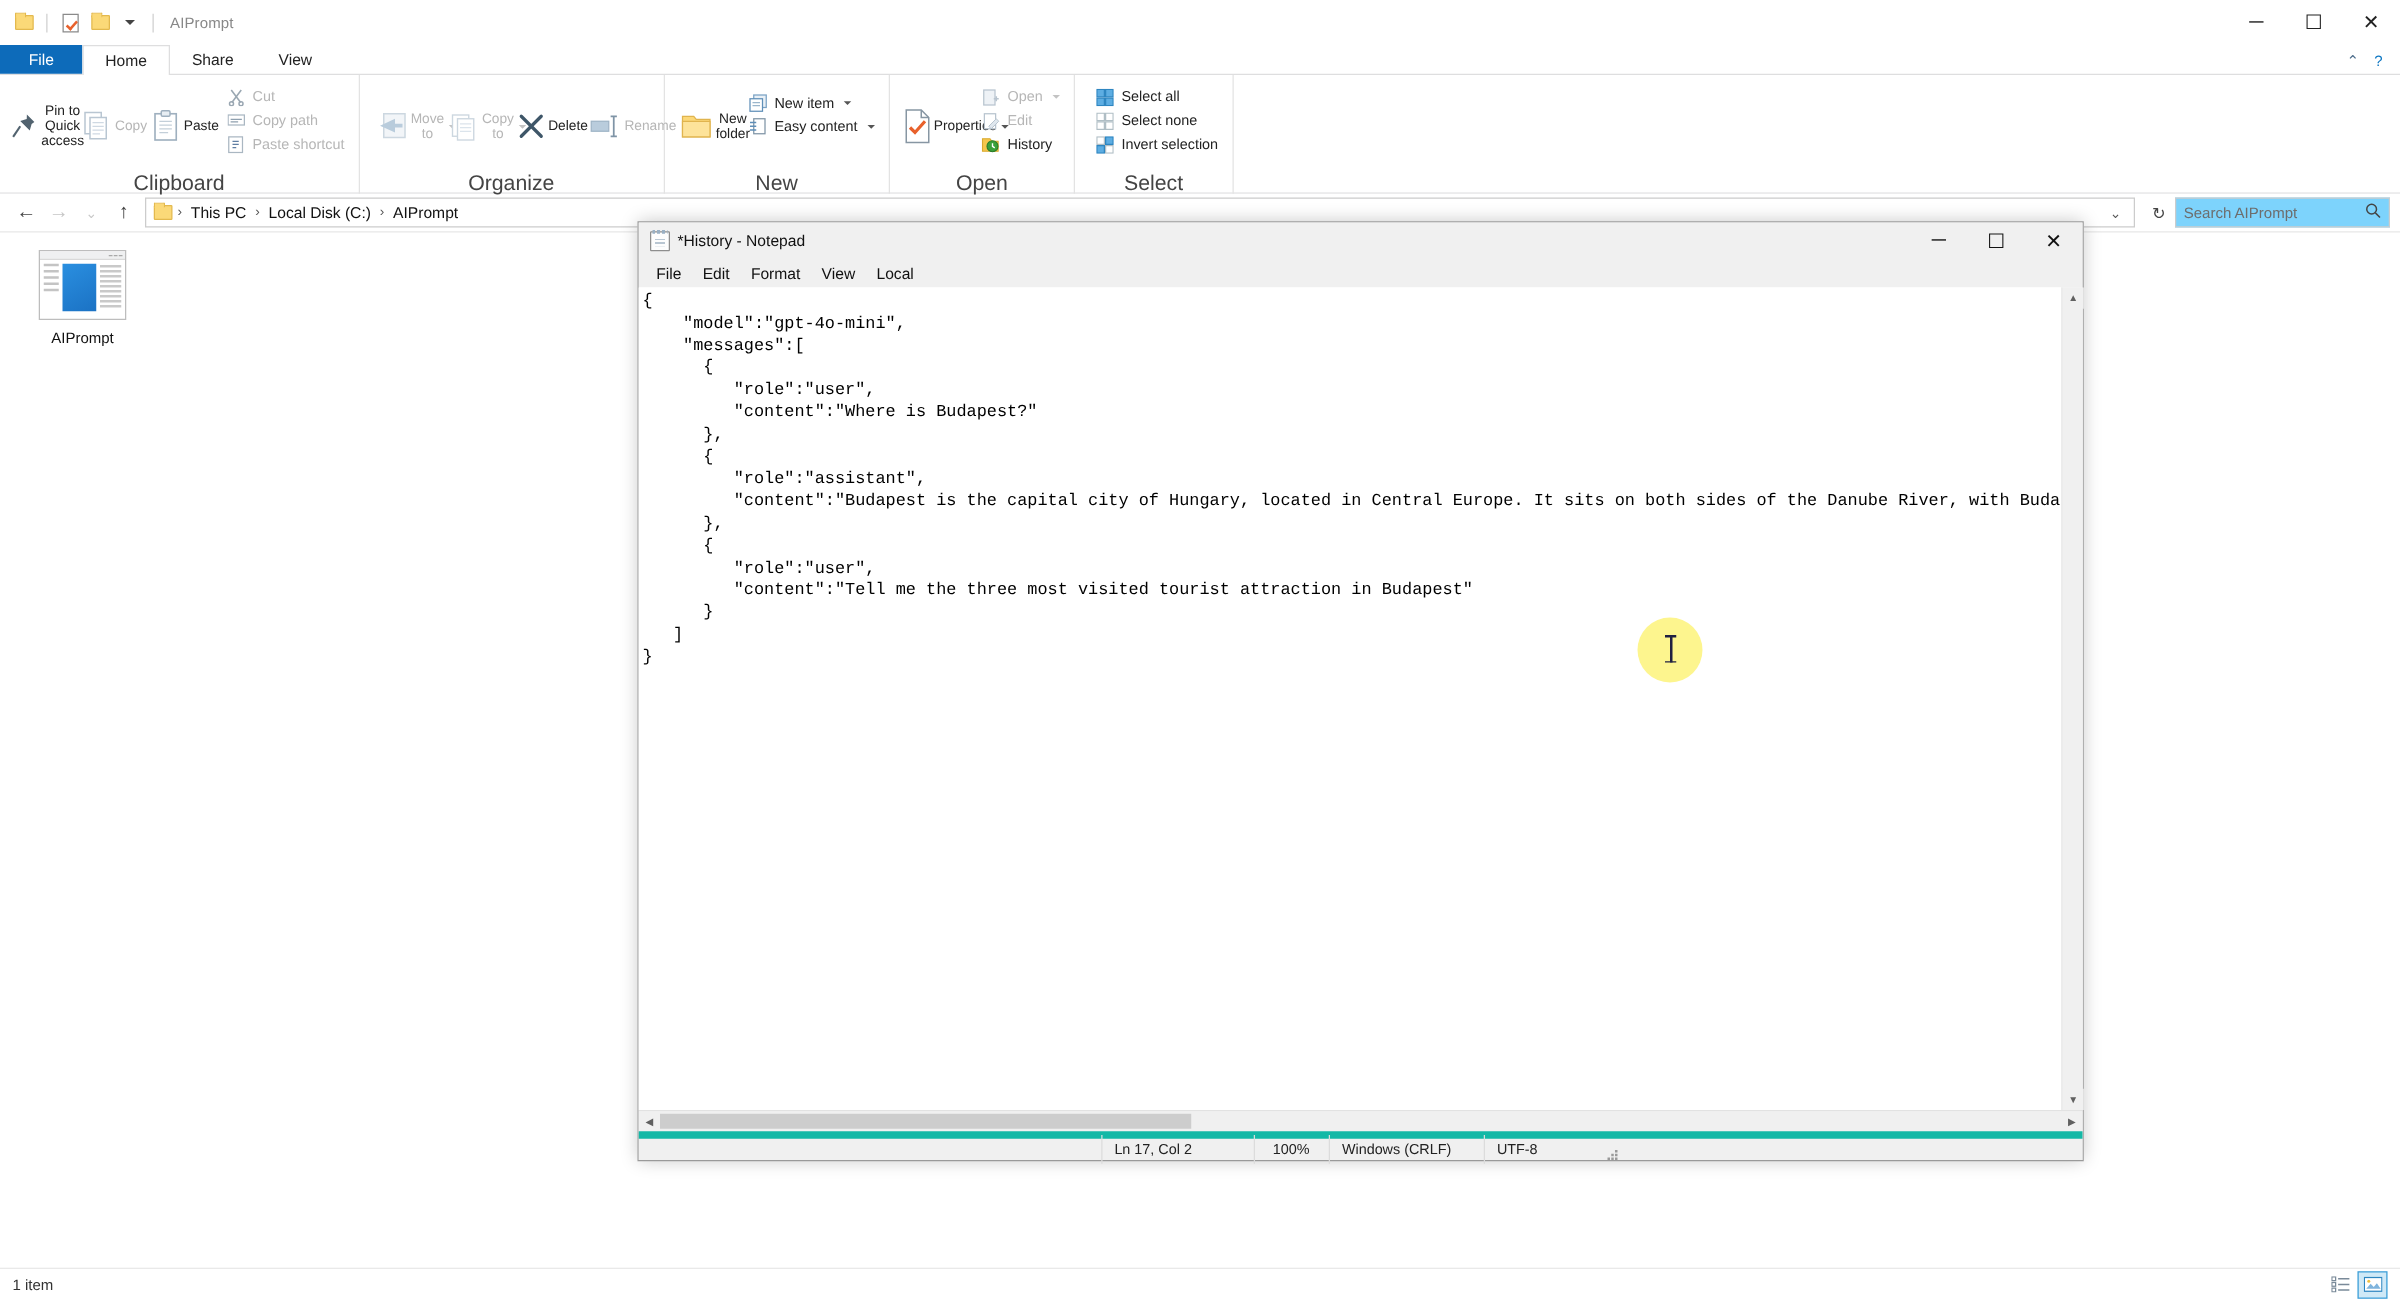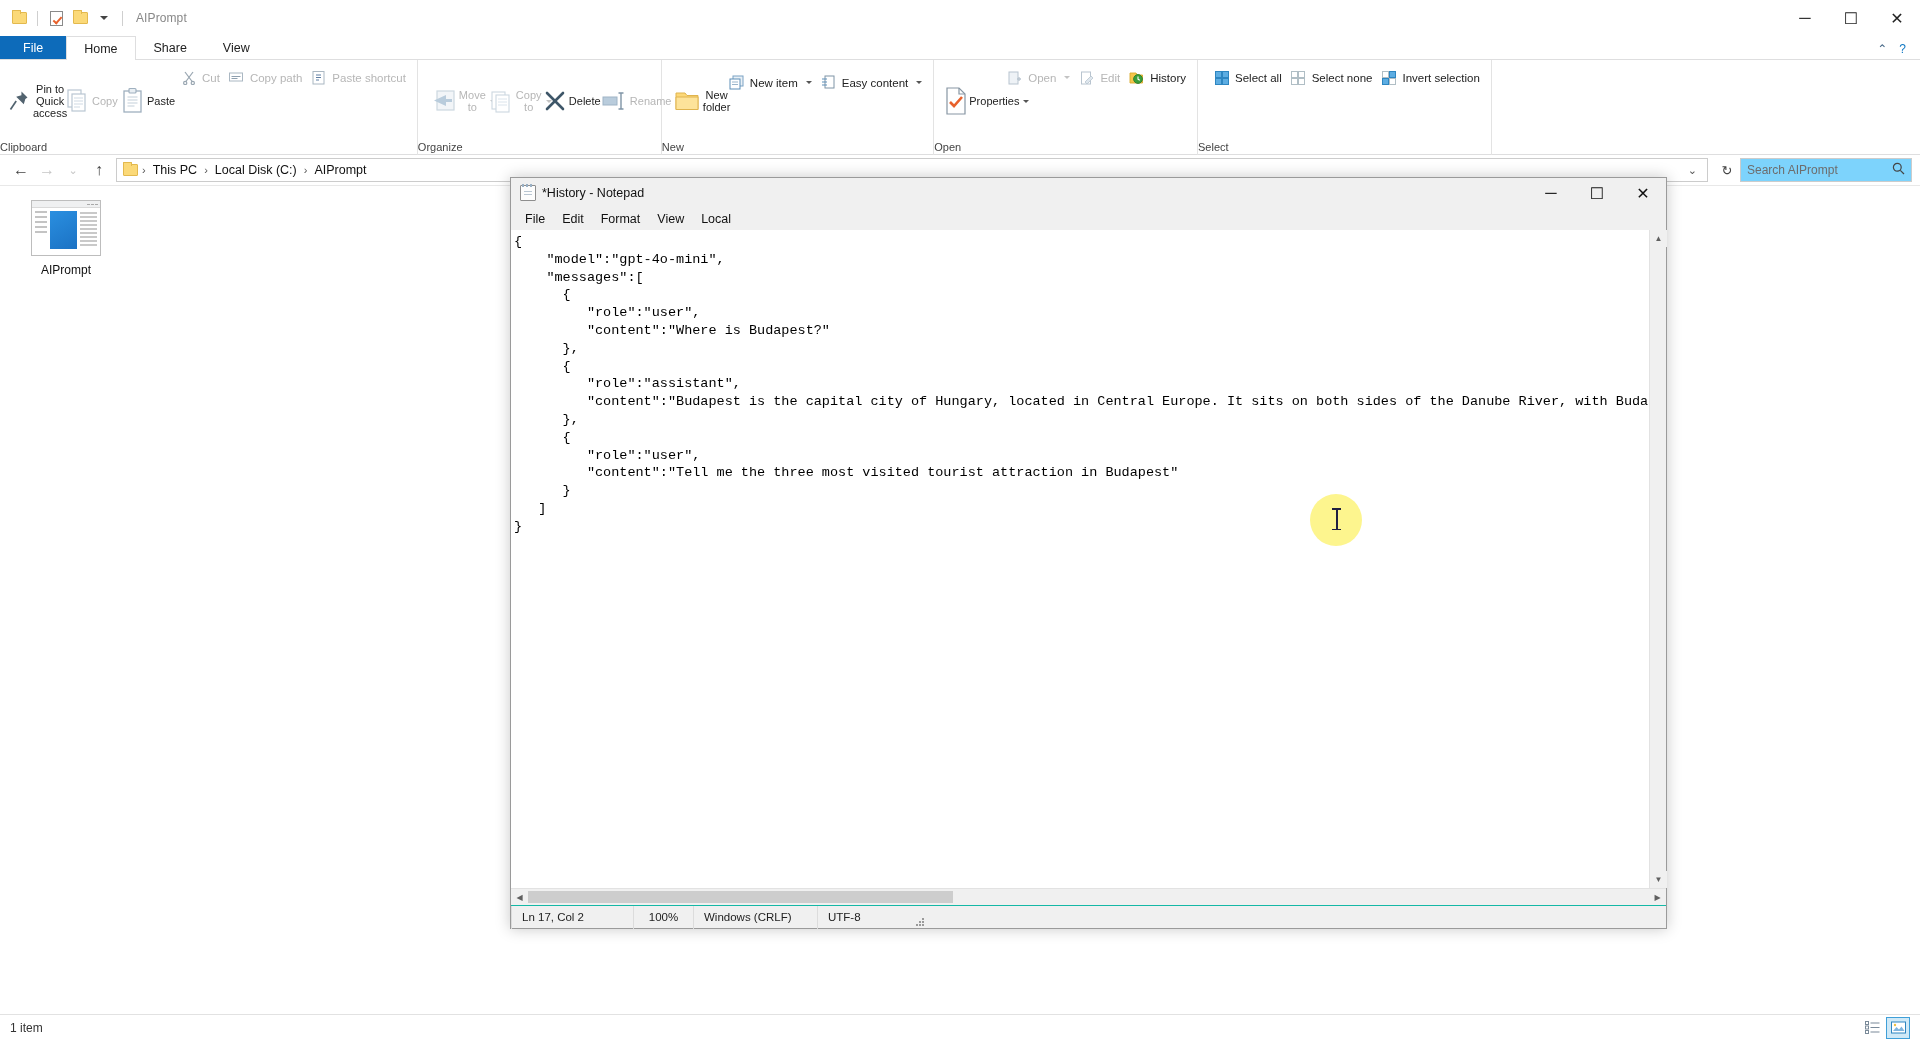--- a/index.html
+++ b/index.html
@@ -88,32 +88,32 @@
     border-bottom: 1px solid #dededf; flex: none;
   }
   .rgroup {
     height: 95px; display: flex; flex-direction: column;
     border-right: 1px solid #e3e3e3; position: relative;
   }
   .rgroup-items {
     flex: 1; display: flex; align-items: flex-start; padding: 5px 6px 0 6px; gap: 1px;
   }
   .rgroup-label {
-    height: 16px; font-size: 11px; color: #444;
-    line-height: 16px;
+    height: 16px; font-size: 17px; color: #444;
+    text-align: center; line-height: 16px;
   }
   .bigbtn {
     width: 56px; min-height: 68px; display: flex; flex-direction: row;
     align-items: center; justify-content: flex-start; padding-top: 4px;
     font-size: 11px; color: #222; text-align: center; line-height: 12px;
   }
   .bigbtn .bi { height: 34px; display: flex; align-items: center; }
   .bigbtn .bl { padding: 0 1px; }
   .bigbtn.dim { color: #b6b6b6; }
-  .smallcol { display: flex; flex-direction: row; padding-top: 3px; }
+  .smallcol { display: flex; flex-direction: column; padding-top: 3px; }
   .smallbtn {
     height: 19px; display: flex; align-items: center; gap: 5px;
     font-size: 11.5px; color: #222; padding: 0 5px 0 3px; white-space: nowrap;
   }
   .smallbtn.dim { color: #b6b6b6; }
   .smallbtn .si {
     width: 17px; height: 17px; display: flex; align-items: center; justify-content: center;
   }
   .mini-caret {
     width: 0; height: 0; border-left: 3.5px solid transparent;
@@ -244,22 +244,22 @@
     width: 17px; height: 17px; background: #f0f0f0;
     display: flex; align-items: center; justify-content: center;
     font-size: 8px; color: #606060; flex: none;
   }
   .sb-track { flex: 1; background: #f0f0f0; position: relative; }
   .sb-thumb-h {
     position: absolute; left: 0; top: 2px; bottom: 2px; width: 425px;
     background: #cdcdcd;
   }
   .np-status {
-    height: 23px; background: #f0f0f0; border-top: 1px solid #14b8a6;
-    display: flex; align-items: center; justify-content: flex-start;
+    height: 23px; background: #f0f0f0; border-top: 6px solid #14b8a6;
+    display: flex; align-items: center; justify-content: center;
     font-size: 11.5px; color: #222; flex: none; position: relative;
   }
   .np-scell {
     border-left: 1px solid #dcdcdc; height: 23px; display: flex;
     align-items: center; padding: 0 10px;
   }
   .np-scell.w1 { width: 122px; }
   .np-scell.w2 { width: 60px; justify-content: center; }
   .np-scell.w3 { width: 124px; }
   .np-scell.w4 { width: 96px; }

